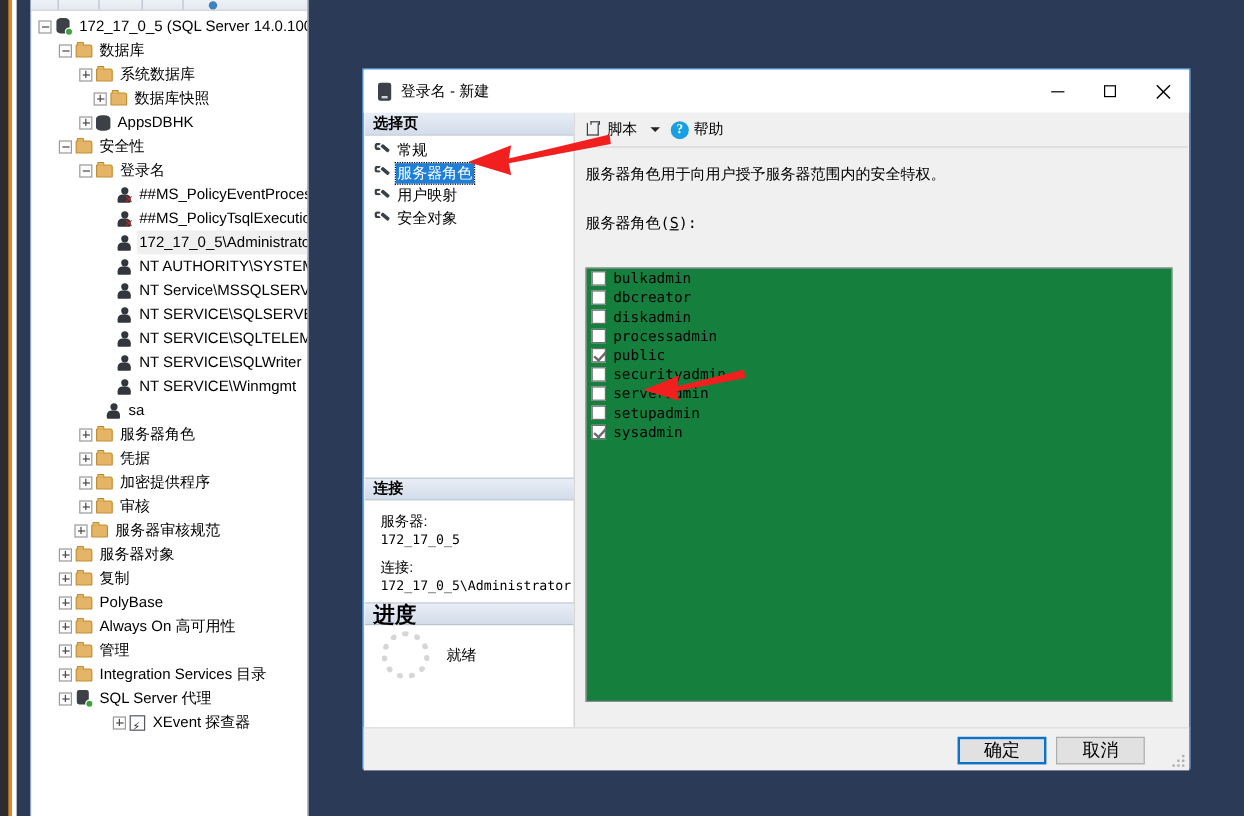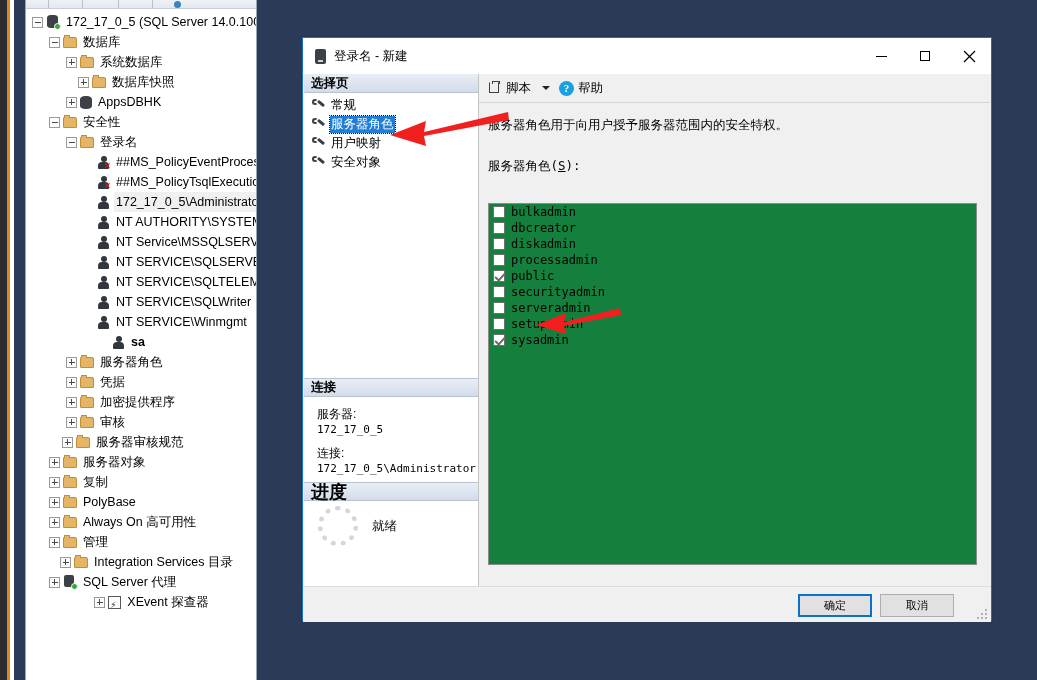--- a/index.html
+++ b/index.html
@@ -189,21 +189,21 @@
   .ico-xevent::after {
     content: "\26A1";
     position: absolute; left: 1px; top: -2px;
     font-size: 9px; color: #333;
   }
   .lbl { padding: 0 2px; }
 
   
   .dialog {
     position: absolute;
-    left: 302px; top: 37px;
+    left: 302px; top: 57px;
     width: 690px; height: 584px;
     background: #f0f0f0;
     border: 1px solid #1674c8;
     box-sizing: border-box;
     box-shadow: 0 0 0 1px rgba(0,0,0,0.05);
   }
   .dlg-title {
     height: 36px;
     background: #ffffff;
     display: flex; align-items: center;
@@ -469,21 +469,21 @@
   .dlg-footer {
     position: absolute; left: 0; bottom: 0;
     width: 100%; height: 36px;
     background: #f0f0f0;
     border-top: 1px solid #dcdcdc;
     box-sizing: border-box;
   }
   .btn {
     position: absolute; top: 7px;
     width: 74px; height: 23px;
-    font-size: 11px;
+    font-size: 15px;
     background: #e1e1e1;
     border: 1px solid #adadad;
     box-sizing: border-box;
     display: flex; align-items: center; justify-content: center;
     color: #000;
     cursor: pointer;
     font-family: "Liberation Sans", sans-serif;
   }
   .btn.primary {
     border: 2px solid #0a72c8;
@@ -626,21 +626,21 @@
           <span class="lbl">NT SERVICE\SQLWriter</span>
         </div>
         <div class="node" style="padding-left: 57px;">
           <span class="expander none"></span>
           <span class="ico ico-user">
             <span class="head"></span>
             <span class="body"></span>
           </span>
           <span class="lbl">NT SERVICE\Winmgmt</span>
         </div>
-        <div class="node" style="padding-left: 72px; font-weight: bold;">
+        <div class="node" style="padding-left: 48px;">
           <span class="expander none"></span>
           <span class="ico ico-user">
             <span class="head"></span>
             <span class="body"></span>
           </span>
           <span class="lbl">sa</span>
         </div>
         <div class="node" style="padding-left: 40px;">
           <span class="expander plus"></span>
           <span class="ico ico-folder"></span>
@@ -684,21 +684,21 @@
         <div class="node" style="padding-left: 23px;">
           <span class="expander plus"></span>
           <span class="ico ico-folder"></span>
           <span class="lbl">Always On 高可用性</span>
         </div>
         <div class="node" style="padding-left: 23px;">
           <span class="expander plus"></span>
           <span class="ico ico-folder"></span>
           <span class="lbl">管理</span>
         </div>
-        <div class="node" style="padding-left: 34px;">
+        <div class="node" style="padding-left: 23px;">
           <span class="expander plus"></span>
           <span class="ico ico-folder"></span>
           <span class="lbl">Integration Services 目录</span>
         </div>
         <div class="node" style="padding-left: 23px;">
           <span class="expander plus"></span>
           <span class="ico ico-agent">
             <span class="box"></span>
             <span class="dot"></span>
           </span>

